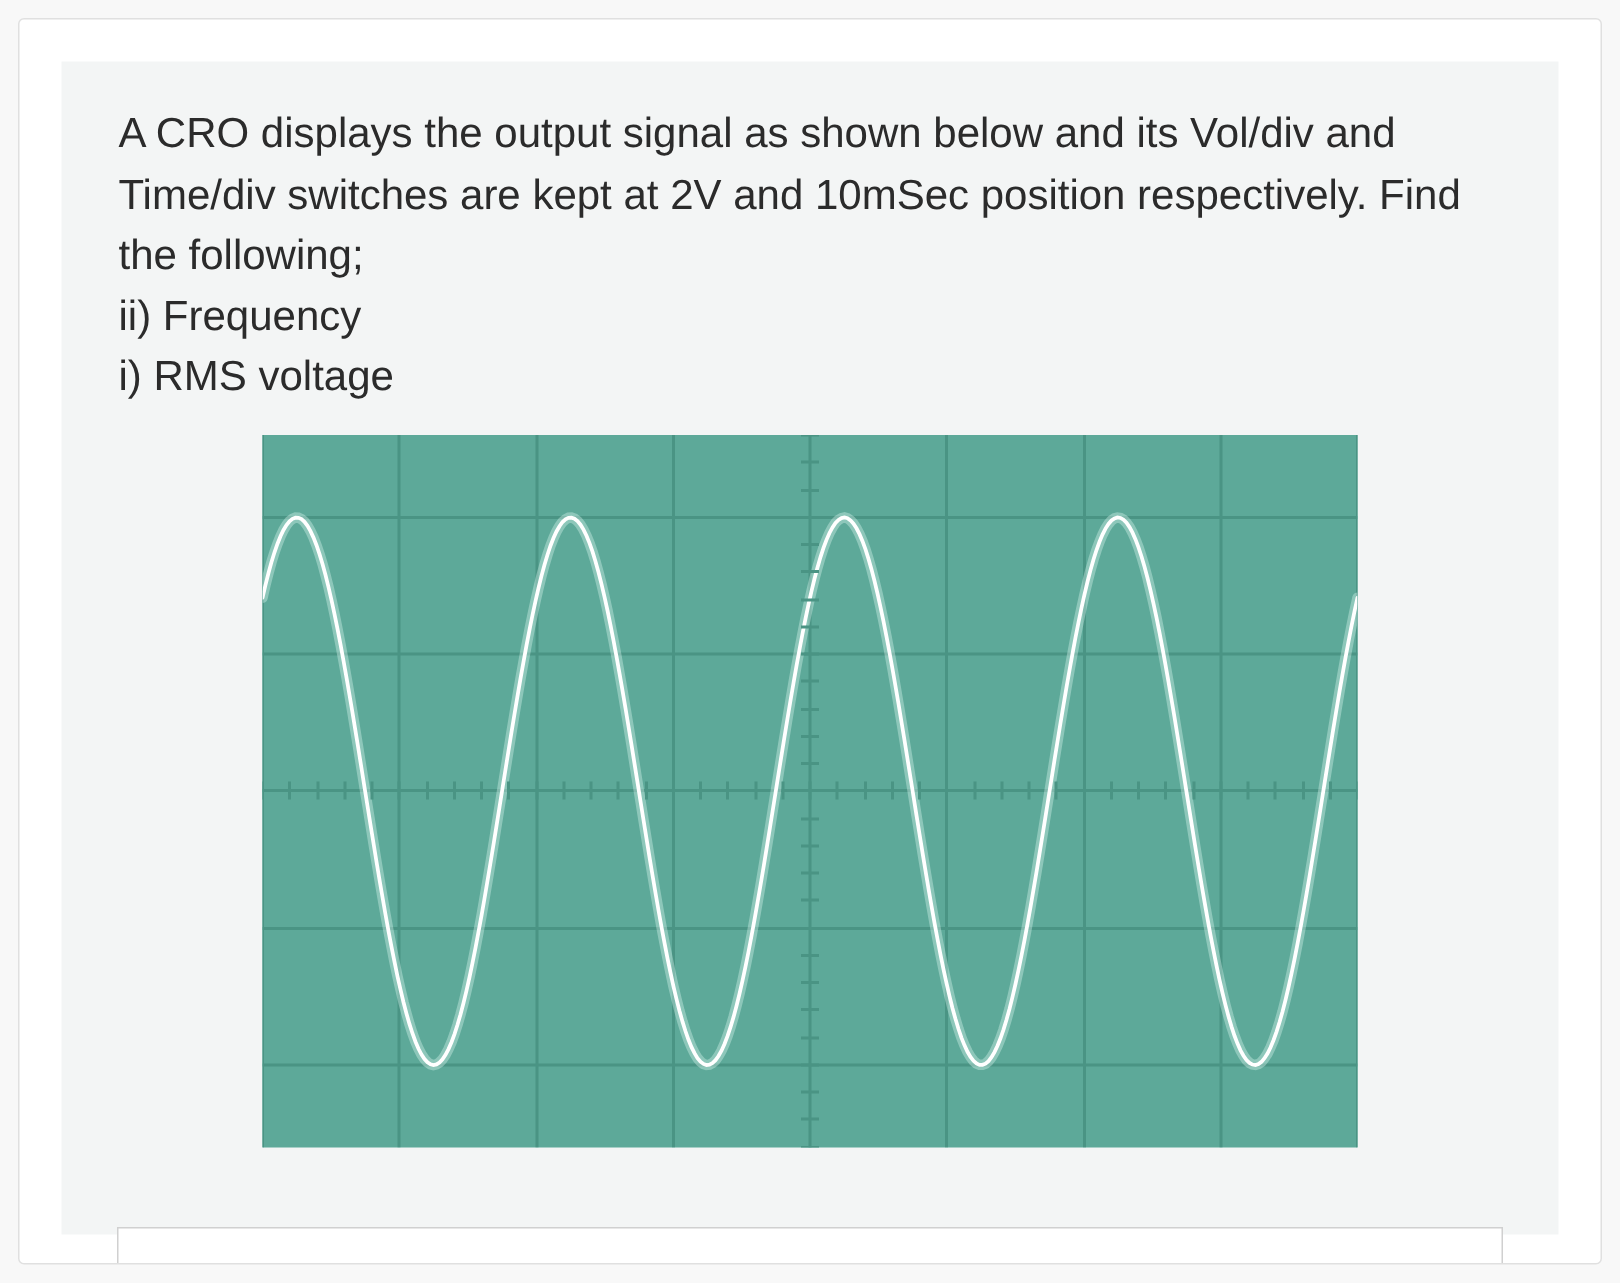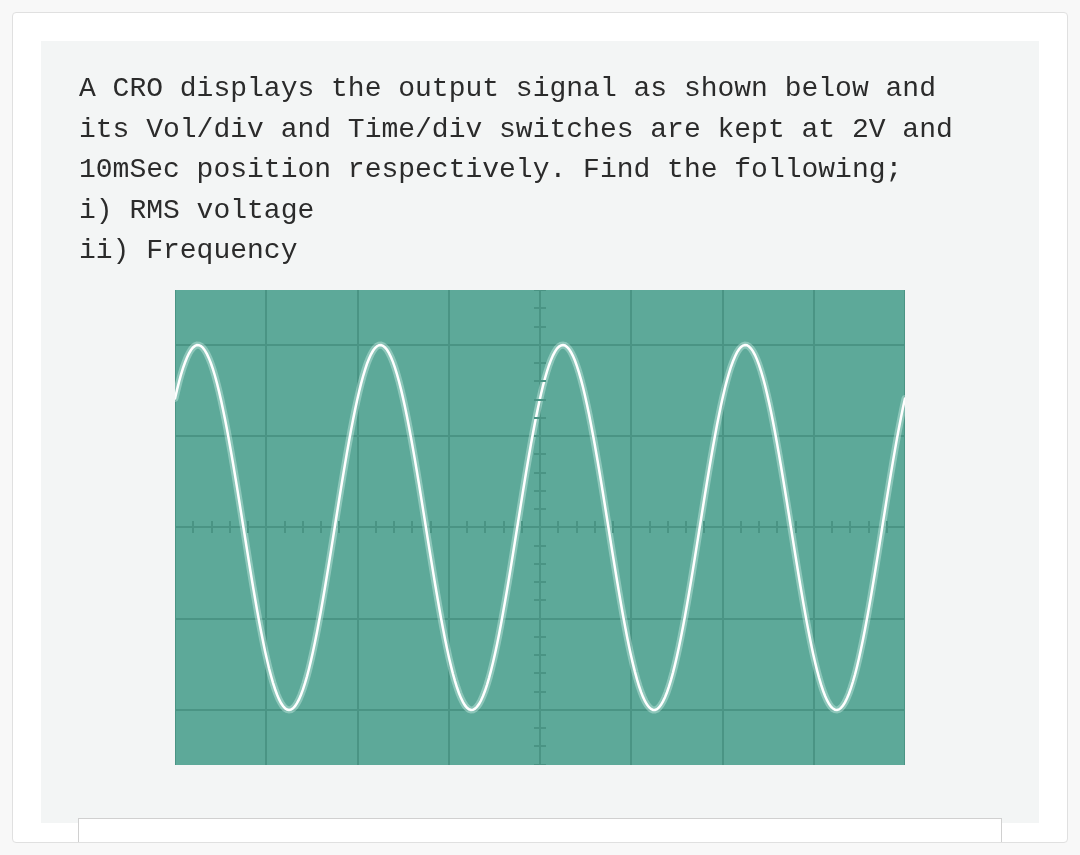--- a/index.html
+++ b/index.html
@@ -14,21 +14,20 @@
       font-family: 'Segoe UI', Arial, sans-serif;
       padding: 12px;
     }
     .outer-card {
       background: #ffffff;
       border: 1px solid #e0e0e0;
       border-radius: 4px;
       height: 100%;
       padding: 28px 28px 0 28px;
       position: relative;
-      font-family: Liberation Mono, monospace;
     }
     .question-box {
       background: #f3f5f5;
       padding: 28px 38px 0 38px;
       height: 782px;
     }
     .question-text {
       font-size: 28px;
       line-height: 1.45;
       color: #2b2b2b;
@@ -94,22 +93,22 @@
       background: #ffffff;
     }
   </style>
 </head>
 <body>
 
 <div class="outer-card">
   <div class="question-box">
     <div class="question-text">
       <p>A CRO displays the output signal as shown below and its Vol/div and Time/div switches are kept at 2V and 10mSec position respectively. Find the following;</p>
+      <p class="item">ii) Frequency</p>
       <p class="item"> i) RMS voltage</p>
-      <p class="item">ii) Frequency</p>
     </div>
     <div class="cro-container">
       <div class="cro-screen" id="cro">
           <div class="grid-line grid-h" style="top: 419px;"></div>
           <div class="grid-line grid-h" style="top: 327.75px;"></div>
           <div class="grid-line grid-h" style="top: 236.5px;"></div>
           <div class="grid-line grid-h" style="top: 145.25px;"></div>
           <div class="grid-line grid-h" style="top: 54px;"></div>
           <div class="grid-line grid-v" style="left: 729px;"></div>
           <div class="grid-line grid-v" style="left: 637.75px;"></div>

